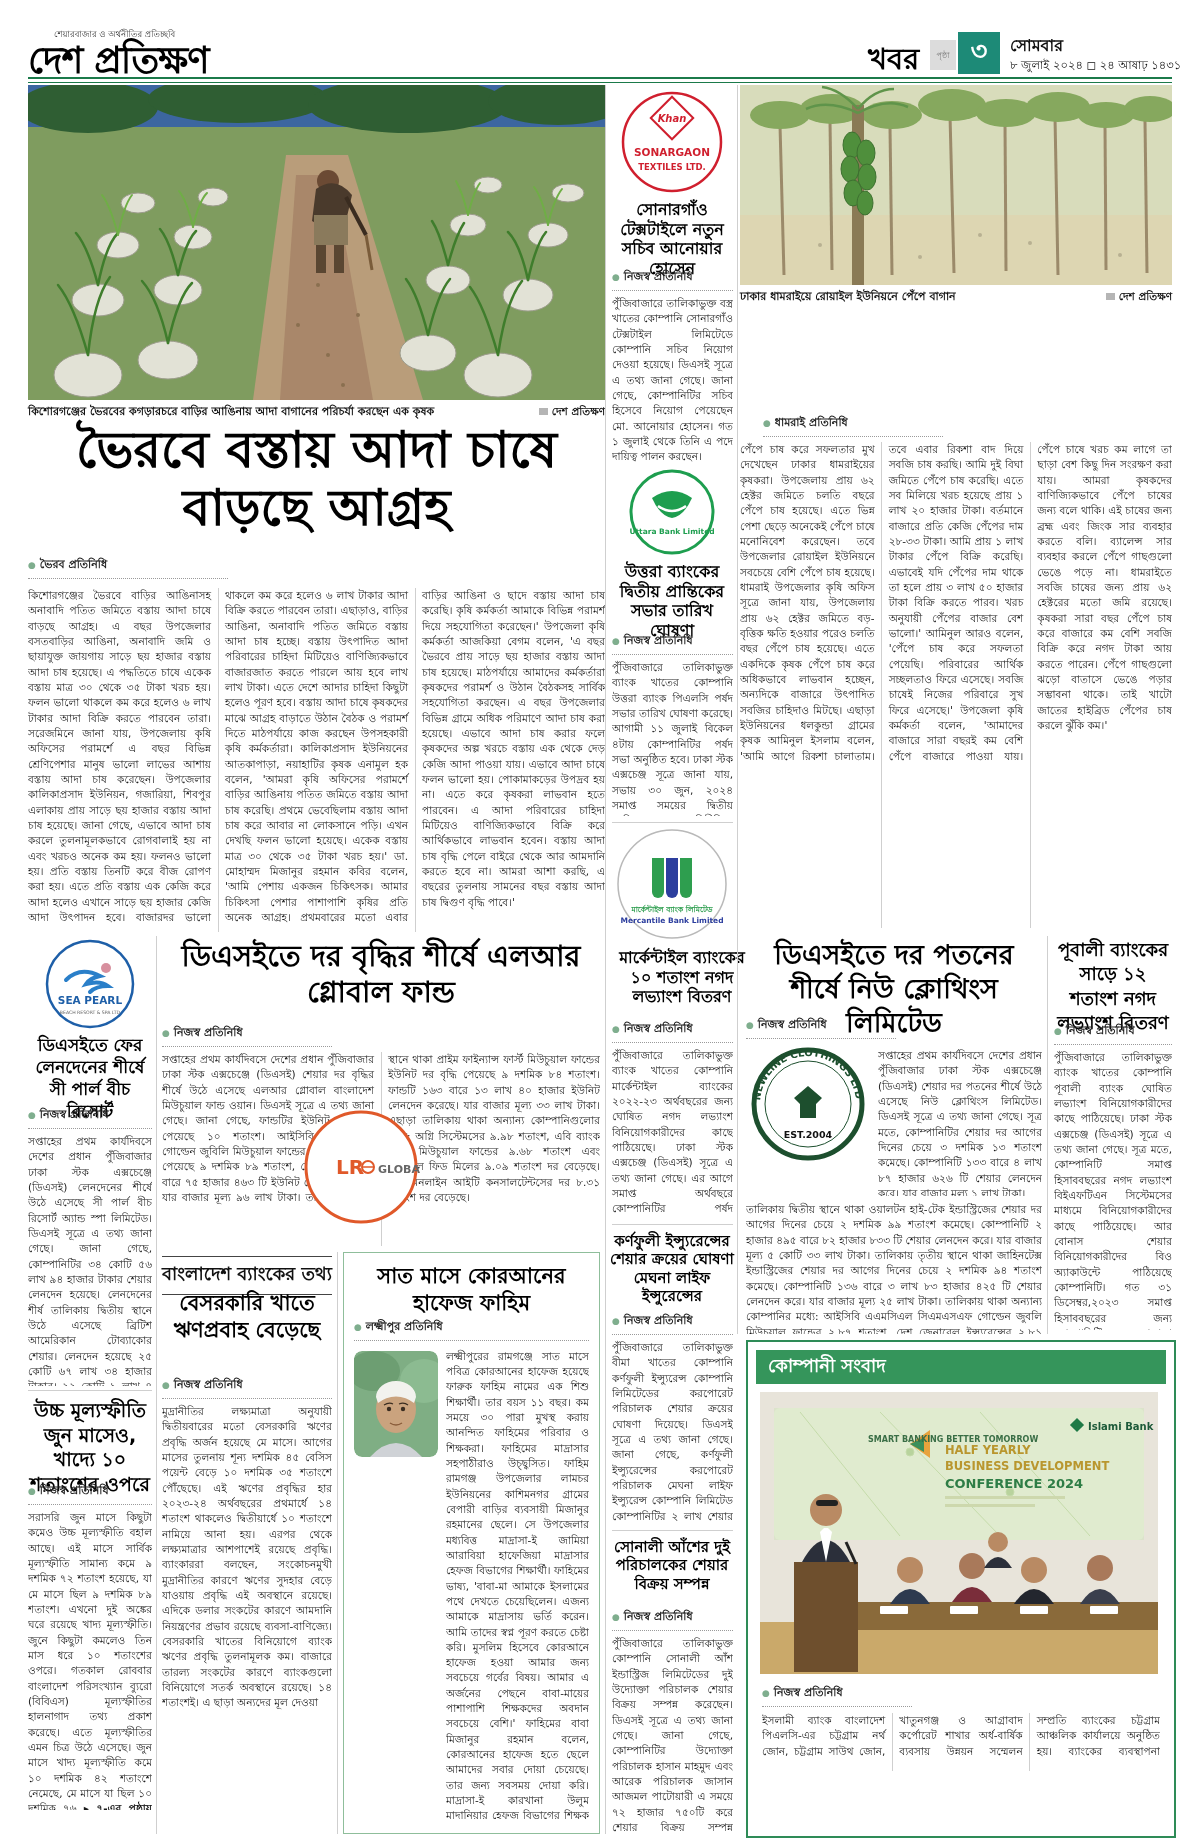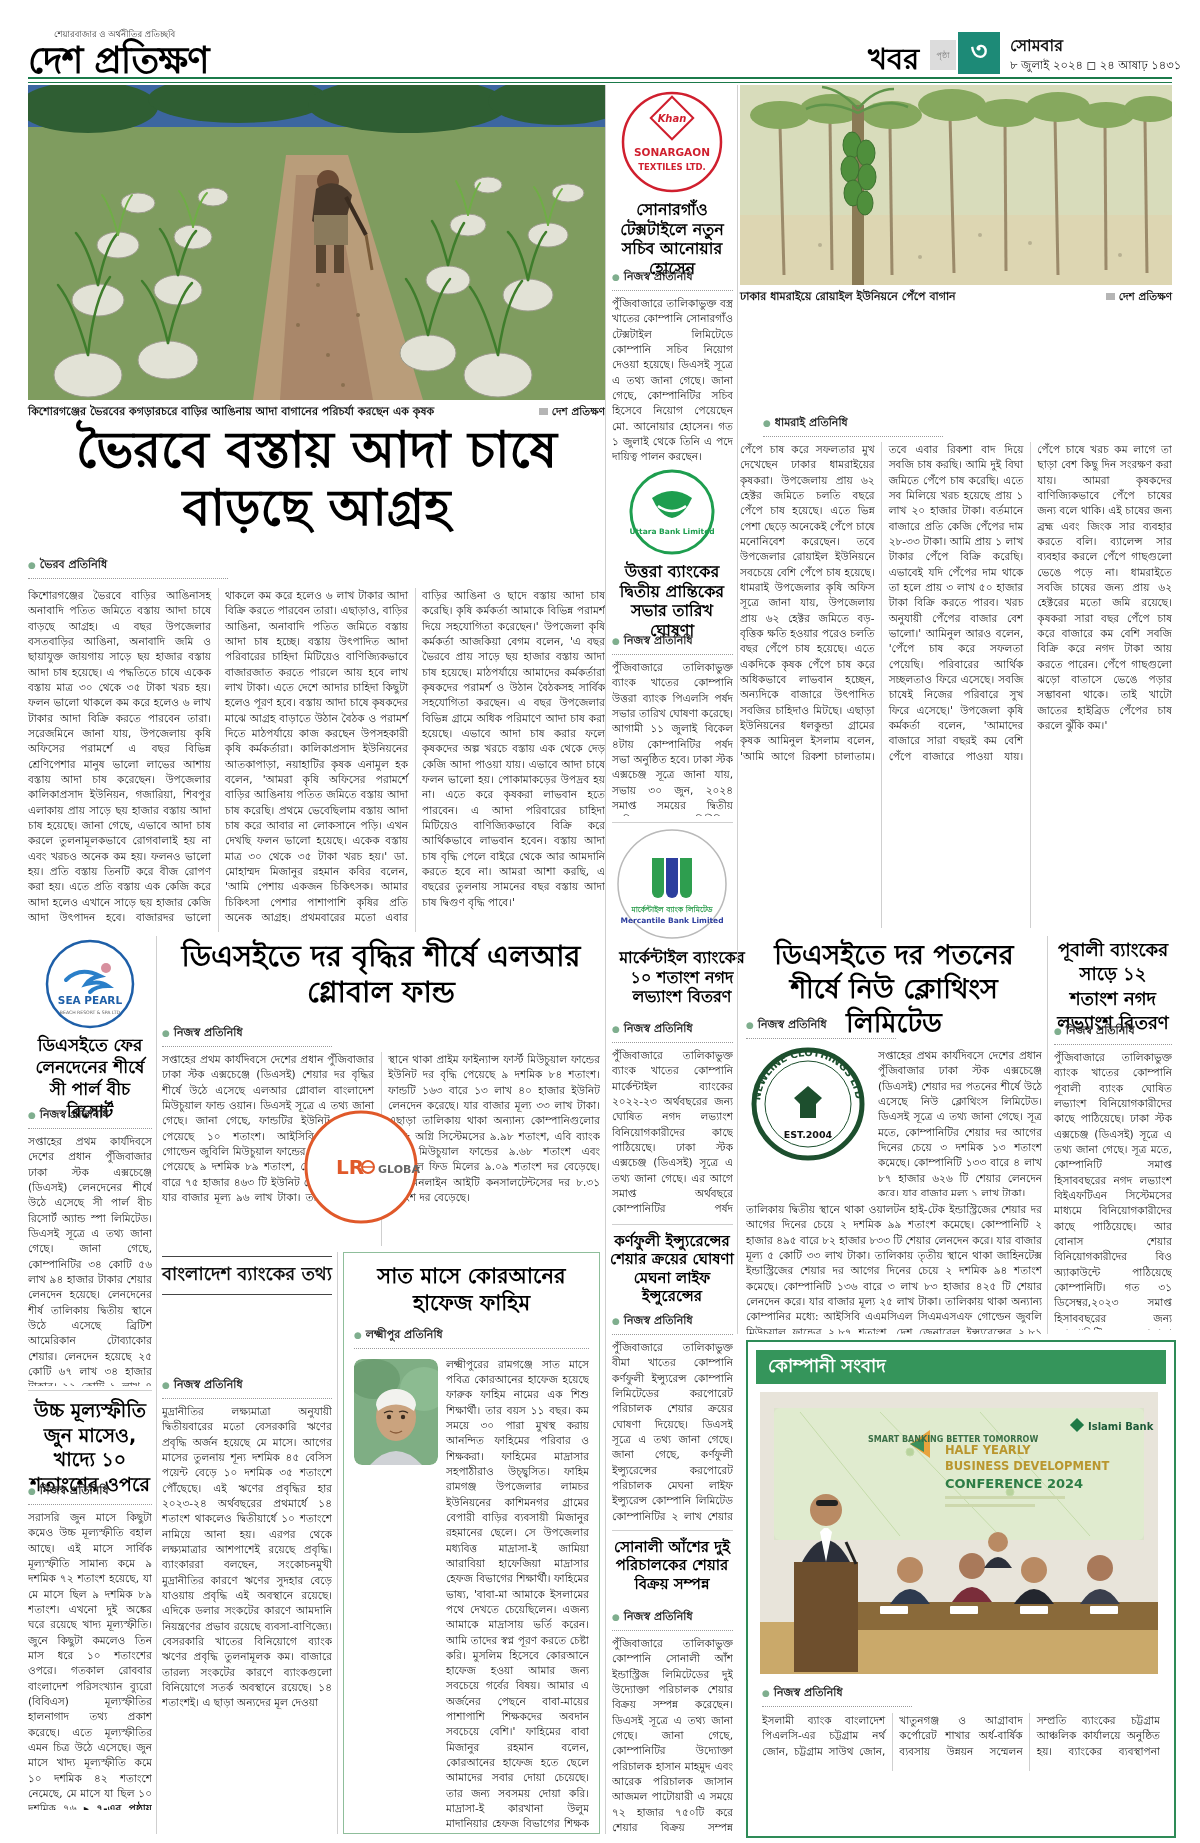--- a/index.html
+++ b/index.html
@@ -376,28 +376,29 @@
     <svg width="118" height="118" viewBox="0 0 118 118">
       <circle cx="59" cy="59" r="55" fill="#fff" stroke="#e0592a" stroke-width="3"></circle>
       <text x="34" y="66" font-size="20" font-weight="bold" fill="#e0592a">LR</text>
       <circle cx="66" cy="59" r="6" fill="none" stroke="#e0592a" stroke-width="2"></circle>
       <line x1="60" y1="59" x2="72" y2="59" stroke="#e0592a" stroke-width="1.5"></line>
       <text x="76" y="65" font-size="11" font-weight="bold" fill="#666">GLOBAL</text>
     </svg>
   </div>
 
   <div class="abs kicker" style="left:162px;top:1256px;width:170px;">বাংলাদেশ ব্যাংকের তথ্য</div>
+  <div class="abs hl" style="left:162px;top:1290px;width:170px;font-size:21px;line-height:1.28;">বেসরকারি খাতে ঋণপ্রবাহ বেড়েছে</div>
   <div class="abs byline" style="left:162px;top:1376px;width:170px;">
     <span class="dot">●</span><span>নিজস্ব প্রতিনিধি</span>
   </div>
   <div class="abs body" style="left:162px;top:1404px;width:170px;height:430px;">মুদ্রানীতির লক্ষ্যমাত্রা অনুযায়ী দ্বিতীয়বারের মতো বেসরকারি ঋণের প্রবৃদ্ধি অর্জন হয়েছে মে মাসে। আগের মাসের তুলনায় শূন্য দশমিক ৪৫ বেসিস পয়েন্ট বেড়ে ১০ দশমিক ৩৫ শতাংশে পৌঁছেছে। এই ঋণের প্রবৃদ্ধির হার ২০২৩-২৪ অর্থবছরের প্রথমার্ধে ১৪ শতাংশ থাকলেও দ্বিতীয়ার্ধে ১০ শতাংশে নামিয়ে আনা হয়। এরপর থেকে লক্ষ্যমাত্রার আশপাশেই রয়েছে প্রবৃদ্ধি। ব্যাংকাররা বলছেন, সংকোচনমুখী মুদ্রানীতির কারণে ঋণের সুদহার বেড়ে যাওয়ায় প্রবৃদ্ধি এই অবস্থানে রয়েছে। এদিকে ডলার সংকটের কারণে আমদানি নিয়ন্ত্রণের প্রভাব রয়েছে ব্যবসা-বাণিজ্যে। বেসরকারি খাতের বিনিয়োগে ব্যাংক ঋণের প্রবৃদ্ধি তুলনামূলক কম। বাজারে তারল্য সংকটের কারণে ব্যাংকগুলো বিনিয়োগে সতর্ক অবস্থানে রয়েছে। ১৪ শতাংশই। এ ছাড়া অন্যদের মূল দেওয়া</div>
 
   <div class="abs" style="left:343px;top:1252px;width:257px;height:582px;border:1px solid #8fbe9b;box-sizing:border-box;padding:10px;">
     <div class="hl" style="font-size:21px;line-height:1.3;">সাত মাসে কোরআনের হাফেজ ফাহিম</div>
-    <div class="byline" style="margin-top:8px;">
+    <div class="byline" style="">
       <span class="dot">●</span><span>লক্ষ্মীপুর প্রতিনিধি</span>
     </div>
     <div style="margin-top:8px;overflow:hidden;height:470px;">
       <svg width="84" height="106" viewBox="0 0 84 106" style="float:left;margin:2px 8px 4px 0;border-radius:8px;">
         <rect width="84" height="106" rx="8" fill="#7fae84"></rect>
         <ellipse cx="20" cy="20" rx="26" ry="20" fill="#6d9e72"></ellipse>
           <ellipse cx="70" cy="30" rx="24" ry="22" fill="#8cbb91"></ellipse>
         <ellipse cx="42" cy="58" rx="20" ry="24" fill="#caa37e"></ellipse>
         <path d="M22,46 a20,16 0 0 1 40,0 l-2,6 a28,28 0 0 0 -36,0 z" fill="#f2f2ee"></path>
         <circle cx="35" cy="58" r="2.2" fill="#3a2c20"></circle>

